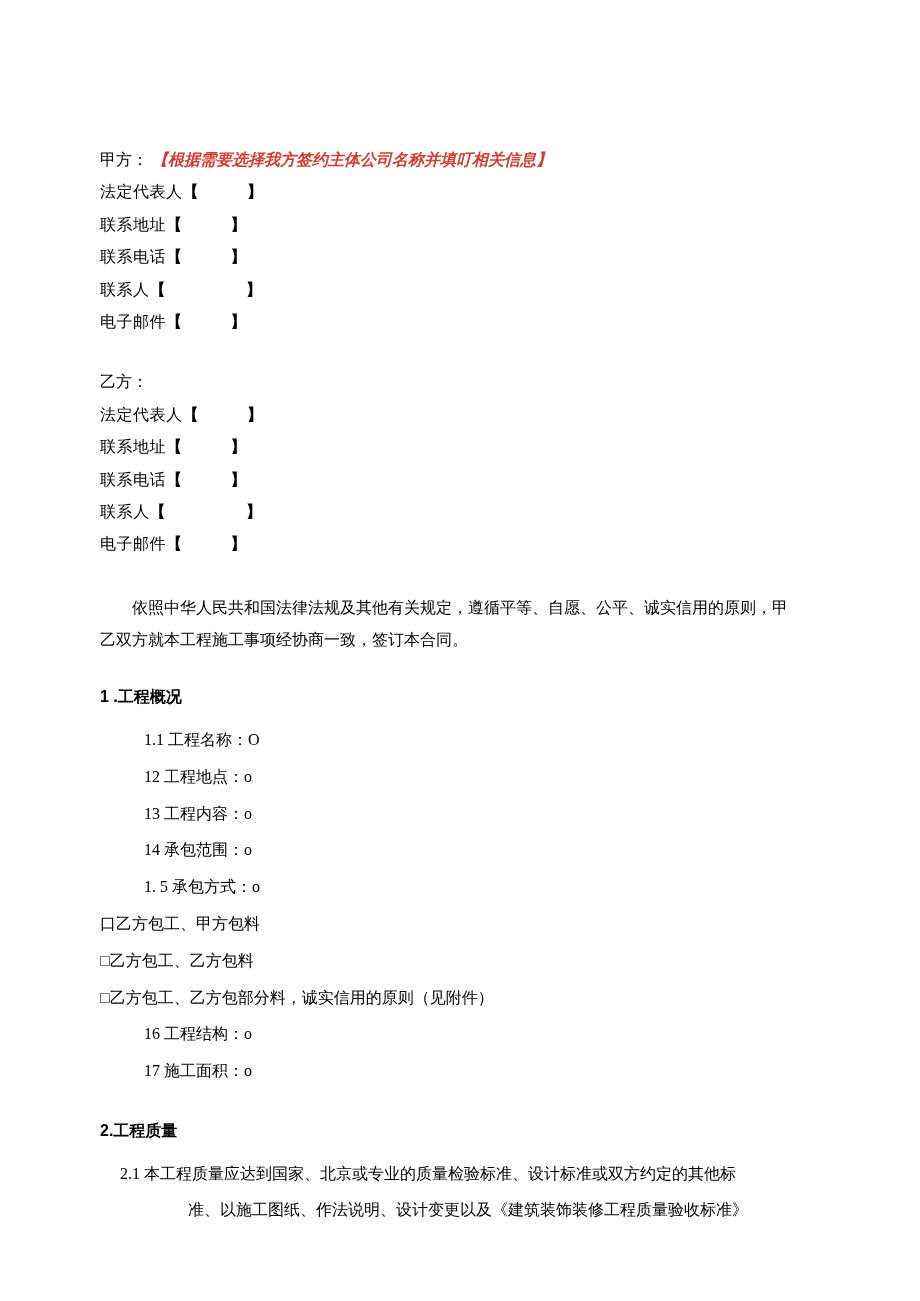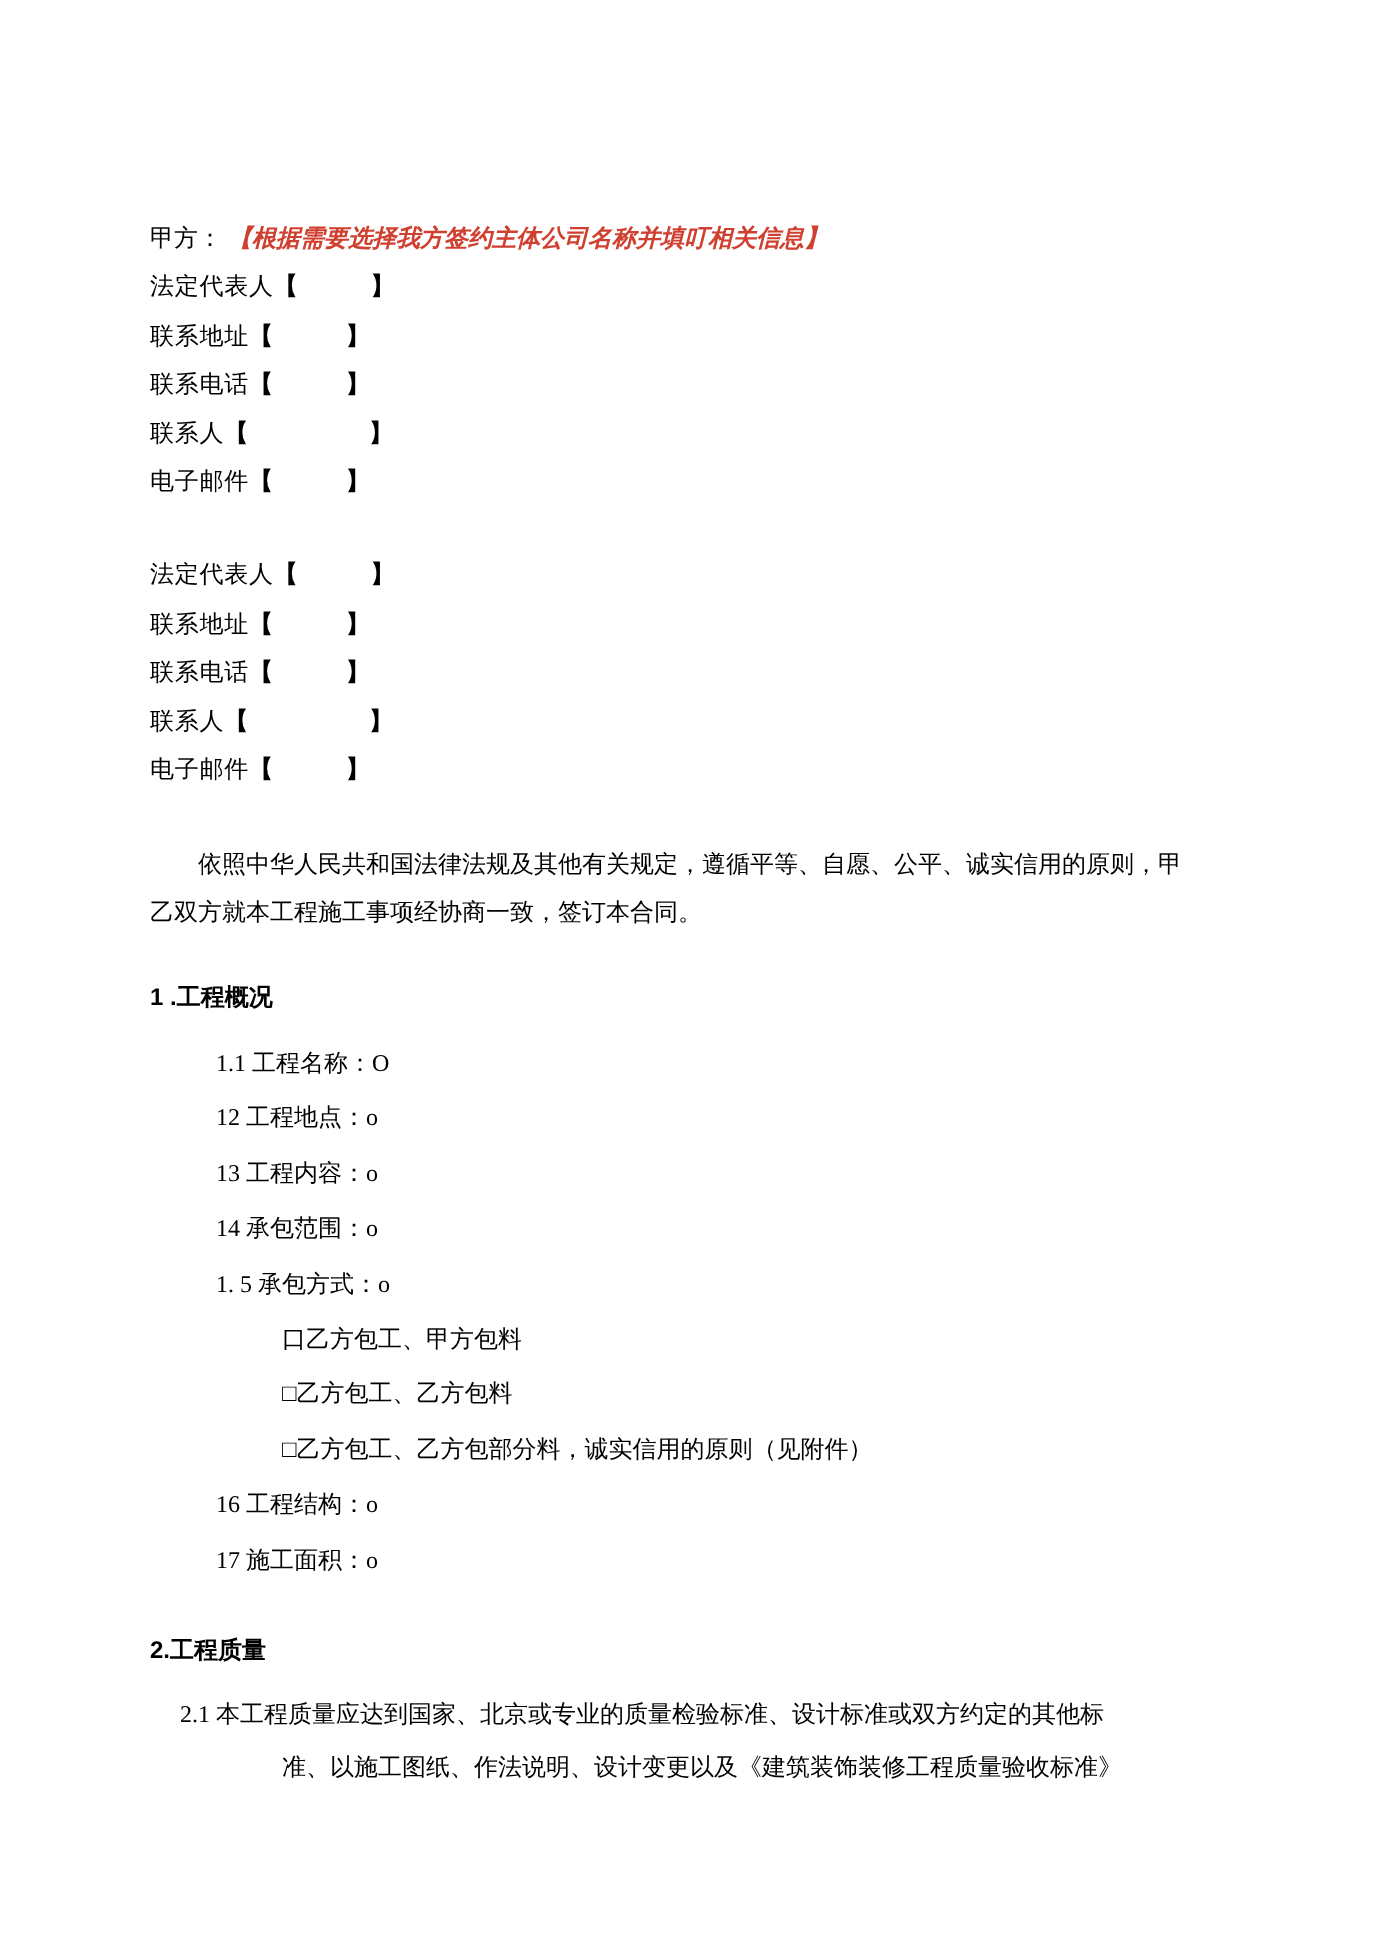--- a/index.html
+++ b/index.html
@@ -56,21 +56,20 @@
       font-family: Liberation Sans, sans-serif;
       font-weight: bold;
       margin-top: 26px;
       margin-bottom: 10px;
     }
     .sub-item {
       margin-left: 44px;
       line-height: 2.3;
     }
     .option-item {
-      margin-left: 88px;
       line-height: 2.3;
     }
     .sub-detail {
       margin-left: 20px;
       line-height: 2.2;
       text-indent: -0em;
     }
     .sub-detail-continue {
       margin-left: 88px;
       line-height: 2.2;
@@ -99,20 +98,23 @@
     <div class="field-row">
       <span class="field-label">联系人</span><span class="bracket-open">【</span><span class="bracket-close" style="margin-left:80px">】</span>
     </div>
     <div class="field-row">
       <span class="field-label">电子邮件</span><span class="bracket-open">【</span><span class="bracket-close">】</span>
     </div>
   </div>
 
   <div class="gap-block"></div>
 
+  <div class="party-header">
+    <span class="party-label">乙方：</span>
+  </div>
 
   <div>
     <div class="field-row">
       <span class="field-label">法定代表人</span><span class="bracket-open">【</span><span class="bracket-close">】</span>
     </div>
     <div class="field-row">
       <span class="field-label">联系地址</span><span class="bracket-open">【</span><span class="bracket-close">】</span>
     </div>
     <div class="field-row">
       <span class="field-label">联系电话</span><span class="bracket-open">【</span><span class="bracket-close">】</span>

